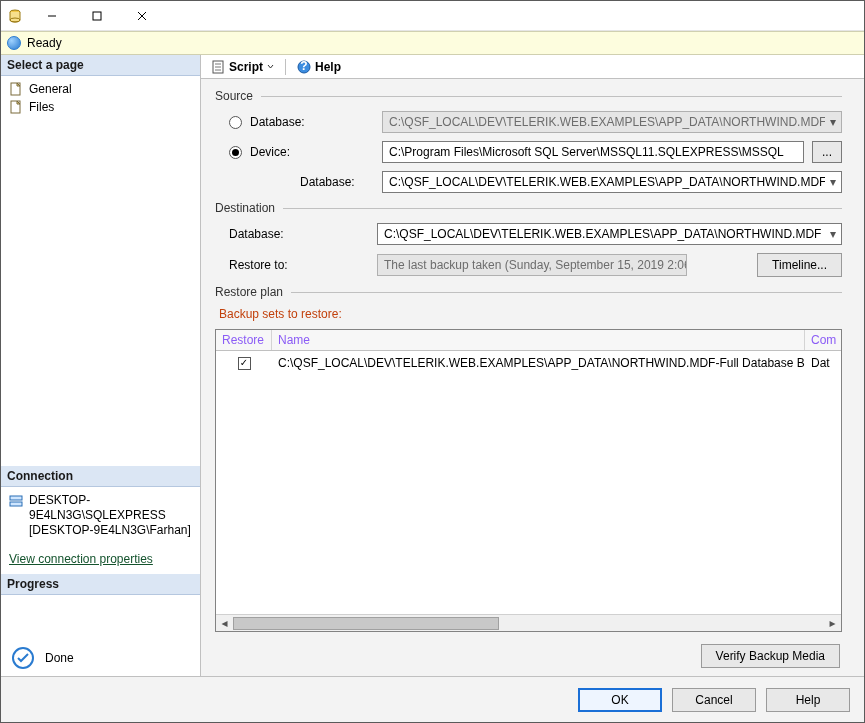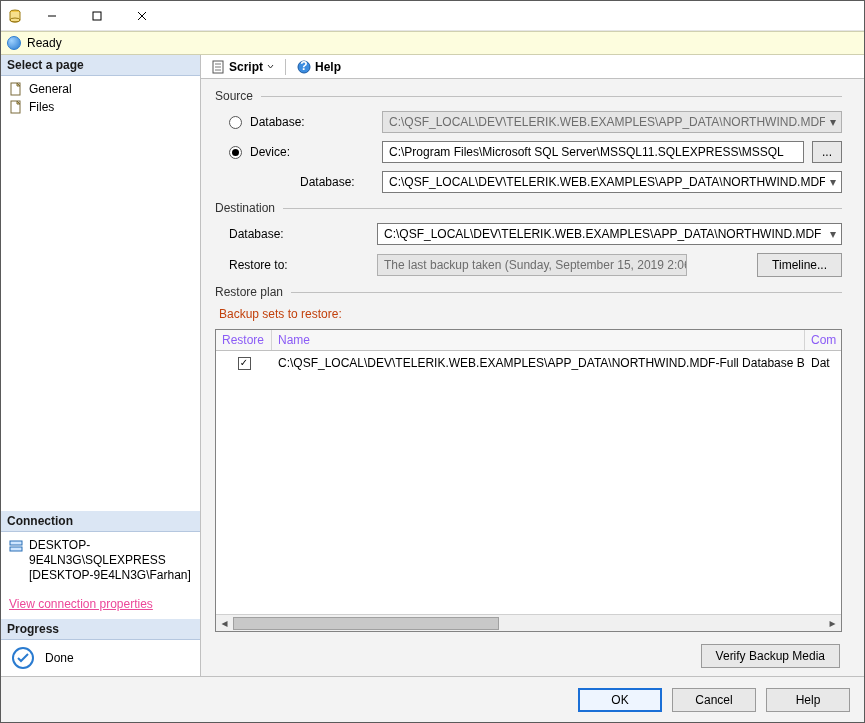--- a/index.html
+++ b/index.html
@@ -23,22 +23,22 @@
 .sidebar { width: 200px; border-right: 1px solid #c0c0c0; display: flex; flex-direction: column; background: #fff; }
 .sidehdr { background: #dbe6f4; border-bottom: 1px solid #b5c7df; padding: 3px 6px; font-weight: bold; color: #1a1a1a; }
 .pagelist { flex: 1; padding: 4px 0; }
 .pageitem { display: flex; align-items: center; gap: 6px; padding: 2px 8px; cursor: default; }
 .pageitem .pi { width: 14px; height: 14px; }
 .connblock { padding: 4px 0; }
 .connitem { display: flex; align-items: flex-start; gap: 6px; padding: 2px 8px; }
 .connitem .pi { width: 14px; height: 14px; flex-shrink: 0; margin-top: 1px; }
 .connlines { line-height: 15px; }
 .linkrow { padding: 8px; }
-.linkrow a { color: #ec4899; text-decoration: underline; cursor: pointer; }
-.progitem { display: flex; align-items: center; gap: 10px; padding: 6px 10px; }
+.linkrow a { color: #14532d; text-decoration: underline; cursor: pointer; }
+.progitem { display: flex; align-items: center; gap: 10px; padding: 6px 10px; margin-top: 45px; }
 .checkring { width: 24px; height: 24px; }
 
 
 .main { flex: 1; display: flex; flex-direction: column; min-width: 0; }
 .toolbar { height: 24px; border-bottom: 1px solid #c0c0c0; display: flex; align-items: center; gap: 4px; padding: 0 6px; background: #fff; }
 .tbtn { display: flex; align-items: center; gap: 4px; padding: 1px 4px; font-weight: bold; }
 .tbtn .ti { width: 14px; height: 14px; }
 .tbtn .dd { width: 7px; height: 7px; }
 .sep { width: 1px; height: 16px; background: #c0c0c0; margin: 0 3px; }
 

